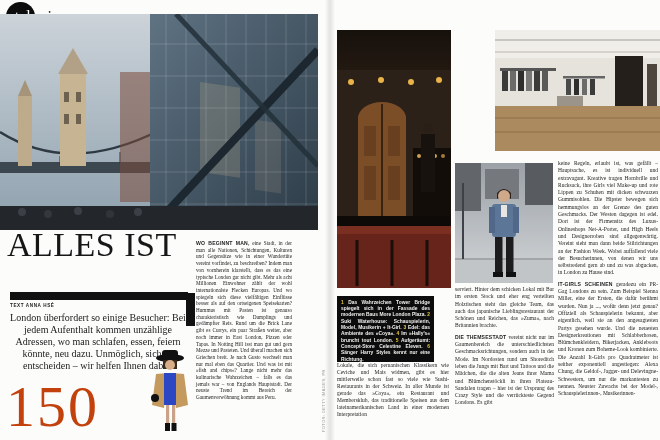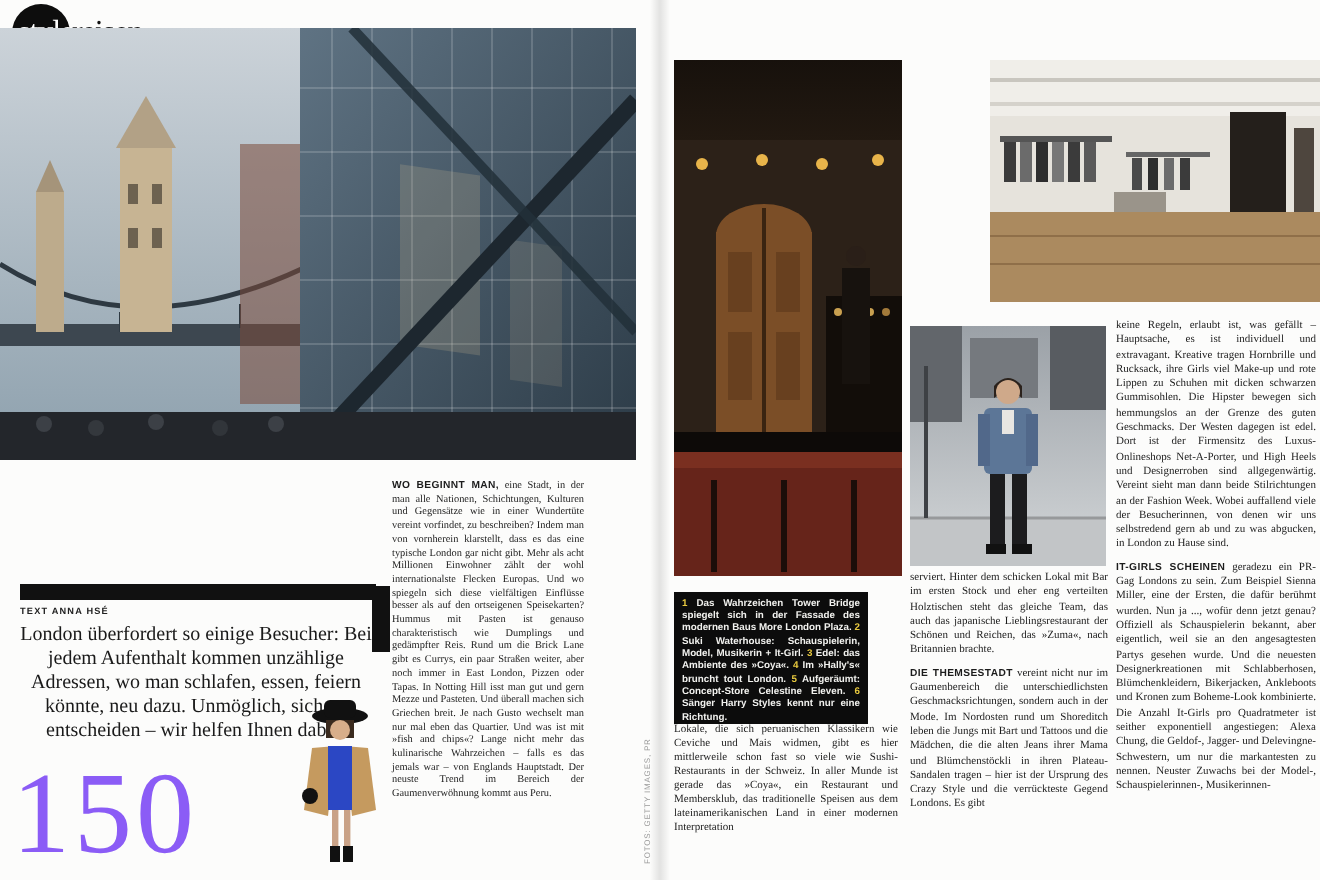--- a/index.html
+++ b/index.html
@@ -13,21 +13,21 @@
   .mh-reisen{position:absolute;left:30px;top:6px;font-size:16px;color:#111;letter-spacing:-0.5px;}
   
   .photo{overflow:hidden;background:#9aa5ad;}
   .photo svg{display:block;}
   
   .headline{left:7px;top:229px;width:230px;font-size:34px;line-height:0.94;color:#161616;letter-spacing:0.5px;}
   .black-bar{left:10px;top:292px;width:178px;height:8px;background:#111;}
   .byline{left:10px;top:303px;font-family:"Liberation Sans",sans-serif;font-size:4.6px;font-weight:bold;
           letter-spacing:0.6px;color:#222;}
   .intro{left:8px;top:312px;width:180px;font-size:10px;line-height:1.2;color:#1a1a1a;text-align:center;}
-  .bignum{left:6px;top:378px;font-size:58px;line-height:1;color:#8b5cf6;letter-spacing:2px;}
+  .bignum{left:6px;top:378px;font-size:58px;line-height:1;color:#c2410c;letter-spacing:2px;}
   .mini-rule{left:186px;top:293px;width:9px;height:33px;background:#111;}
   
   .col{font-size:5.2px;line-height:6.7px;text-align:justify;color:#1c1c1c;}
   .col .lead{font-family:"Liberation Sans",sans-serif;font-weight:bold;font-size:5.1px;letter-spacing:0.2px;}
   .col p{margin:0 0 4px 0;}
   .col1{left:196px;top:240px;width:96px;height:194px;}
   .col2{left:337px;top:362px;width:112px;height:76px;font-size:5.5px;line-height:7px;}
   .col3{left:455px;top:286px;width:99px;height:152px;font-size:5.5px;line-height:7.3px;}
   .col4{left:558px;top:160px;width:100px;height:278px;font-size:5.5px;line-height:7.3px;}
   
@@ -104,20 +104,21 @@
       <rect x="0" y="192" width="318" height="24" fill="#23262b"></rect>
       <circle cx="22" cy="198" r="4" fill="#3c4046"></circle>
         <circle cx="48" cy="200" r="4" fill="#34383d"></circle>
       <circle cx="78" cy="197" r="4" fill="#3c4046"></circle>
         <circle cx="110" cy="200" r="4" fill="#31353a"></circle>
       <circle cx="138" cy="198" r="4" fill="#3c4046"></circle>
     </svg>
   </div>
 
   <div class="abs headline">
+    <div>ALLES IST</div>
   </div>
   <div class="abs black-bar"></div>
   <div class="abs byline">TEXT ANNA HSÉ</div>
   <div class="abs intro">London überfordert so einige Besucher: Bei jedem Aufenthalt kommen unzählige Adressen, wo man schlafen, essen, feiern könnte, neu dazu. Unmöglich, sich zu entscheiden – wir helfen Ihnen dabei.</div>
   <div class="abs bignum">150</div>
   <div class="abs mini-rule"></div>
 
   <div class="abs" style="left:148px;top:348px;width:44px;height:86px;">
     <svg width="44" height="86" viewBox="0 0 44 86">
       <ellipse cx="22" cy="10" rx="14" ry="4" fill="#111"></ellipse>

